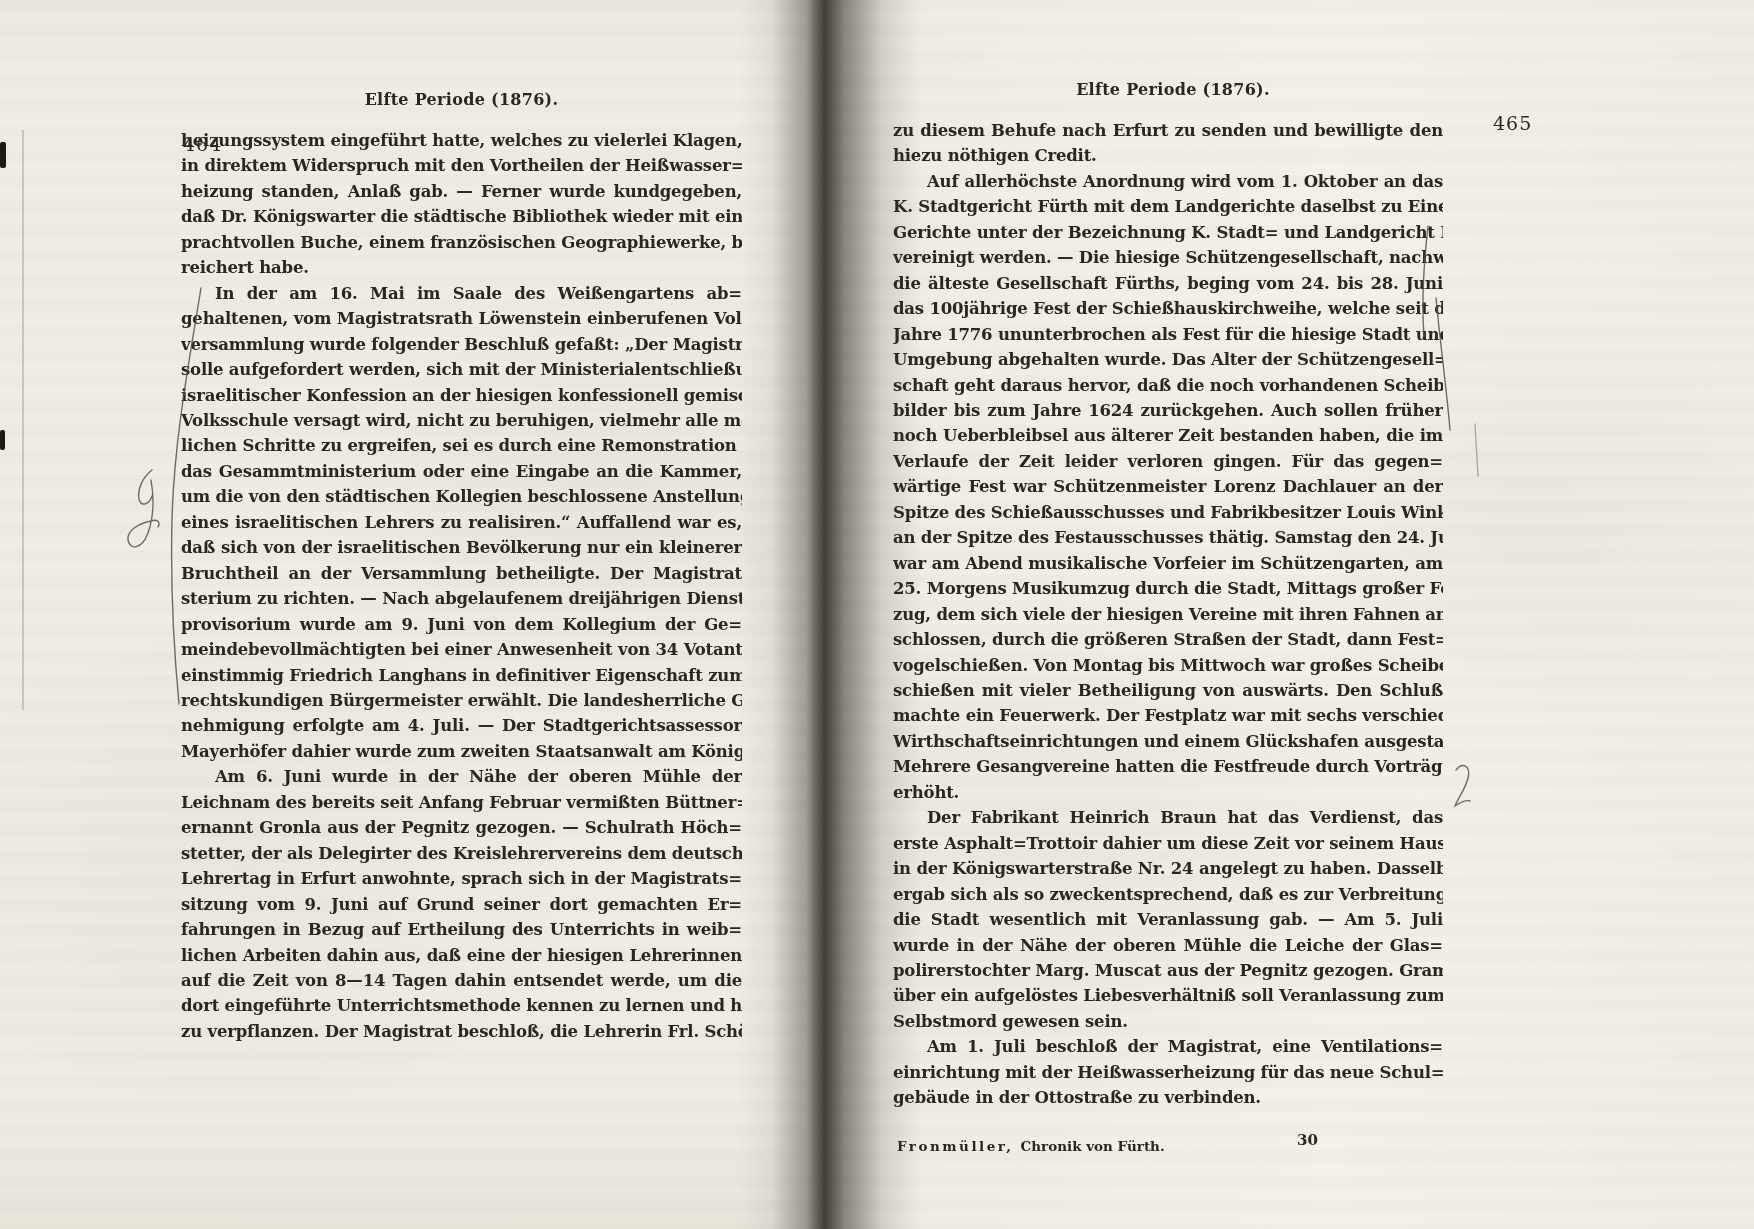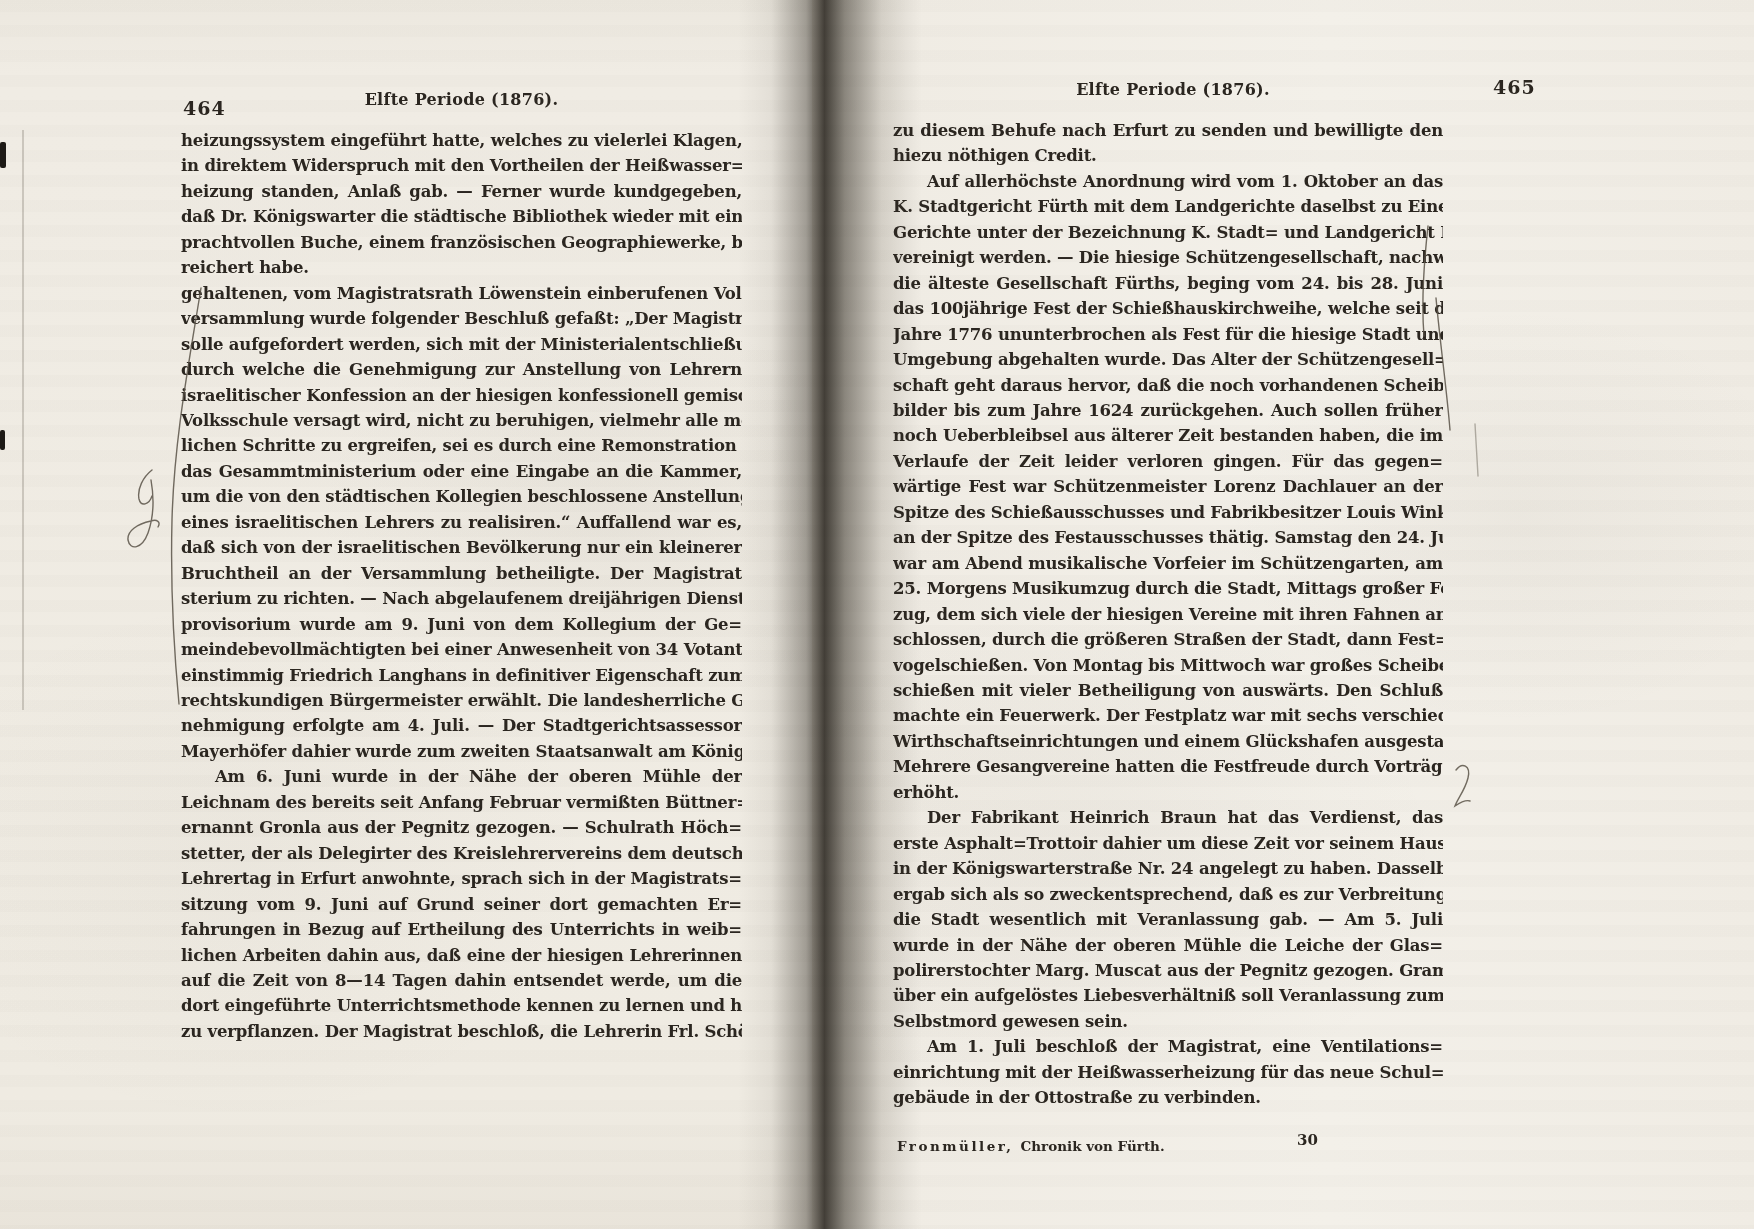--- a/index.html
+++ b/index.html
@@ -17,21 +17,21 @@
       radial-gradient(500px 380px at 30% 70%, rgba(110,100,85,.04), transparent 70%),
       repeating-linear-gradient(180deg, rgba(100,92,78,.018) 0 12px, transparent 12px 25px);}
   .gutter{position:absolute;left:738px;top:0;width:184px;height:100%;pointer-events:none;
     background:linear-gradient(90deg,
       rgba(55,50,42,0) 0%, rgba(55,50,42,.07) 18%, rgba(52,47,39,.42) 37%,
       rgba(38,34,28,.85) 47%, rgba(45,41,34,.50) 58%, rgba(60,55,46,.14) 78%,
       rgba(60,55,46,0) 100%);}
   .edge-mark{position:absolute;background:#1d1a16;border-radius:2px;}
   .edge-line{position:absolute;background:rgba(90,84,72,.25);width:2px;}
 
-  .pagenum{position:absolute;font-weight:bold;font-size:19px;letter-spacing:1px;}
+  .pagenum{position:absolute;font-weight:normal;font-size:19px;letter-spacing:1px;margin-top:36px;}
   .running-header{position:absolute;font-weight:bold;font-size:16px;text-align:center;
     letter-spacing:.3px;}
 
   .column{position:absolute;font-weight:bold;font-size:16.5px;line-height:25.45px;
     letter-spacing:-0.2px;}
   .line{white-space:nowrap;overflow:hidden;text-align:justify;text-align-last:justify;}
   .line.last{text-align-last:left;}
   .line.indent{text-indent:34px;}
   .col-left{left:181px;top:128px;width:561px;height:1000px;}
   .col-right{left:893px;top:118px;width:550px;height:995px;}
@@ -59,24 +59,24 @@
   <div class="column col-left">
       <div>
         <div class="line">heizungssystem eingeführt hatte, welches zu vielerlei Klagen, die</div>
         <div class="line">in direktem Widerspruch mit den Vortheilen der Heißwasser=</div>
         <div class="line">heizung standen, Anlaß gab. — Ferner wurde kundgegeben,</div>
         <div class="line">daß Dr. Königswarter die städtische Bibliothek wieder mit einem</div>
         <div class="line">prachtvollen Buche, einem französischen Geographiewerke, be=</div>
         <div class="line last">reichert habe.</div>
       </div>
       <div>
+        <div class="line indent">In der am 16. Mai im Saale des Weißengartens ab=</div>
         <div class="line">gehaltenen, vom Magistratsrath Löwenstein einberufenen Volks=</div>
         <div class="line">versammlung wurde folgender Beschluß gefaßt: „Der Magistrat</div>
         <div class="line">solle aufgefordert werden, sich mit der Ministerialentschließung,</div>
-        <div class="line">durch welche die Genehmigung zur Anstellung von Lehrern</div>
         <div class="line">israelitischer Konfession an der hiesigen konfessionell gemischten</div>
         <div class="line">Volksschule versagt wird, nicht zu beruhigen, vielmehr alle mög=</div>
         <div class="line">lichen Schritte zu ergreifen, sei es durch eine Remonstration an</div>
         <div class="line">das Gesammtministerium oder eine Eingabe an die Kammer,</div>
         <div class="line">um die von den städtischen Kollegien beschlossene Anstellung</div>
         <div class="line">eines israelitischen Lehrers zu realisiren.“  Auffallend war es,</div>
         <div class="line">daß sich von der israelitischen Bevölkerung nur ein kleinerer</div>
         <div class="line">Bruchtheil an der Versammlung betheiligte.  Der Magistrat</div>
         <div class="line">sterium zu richten. — Nach abgelaufenem dreijährigen Dienstes=</div>
         <div class="line">provisorium wurde am 9. Juni von dem Kollegium der Ge=</div>

